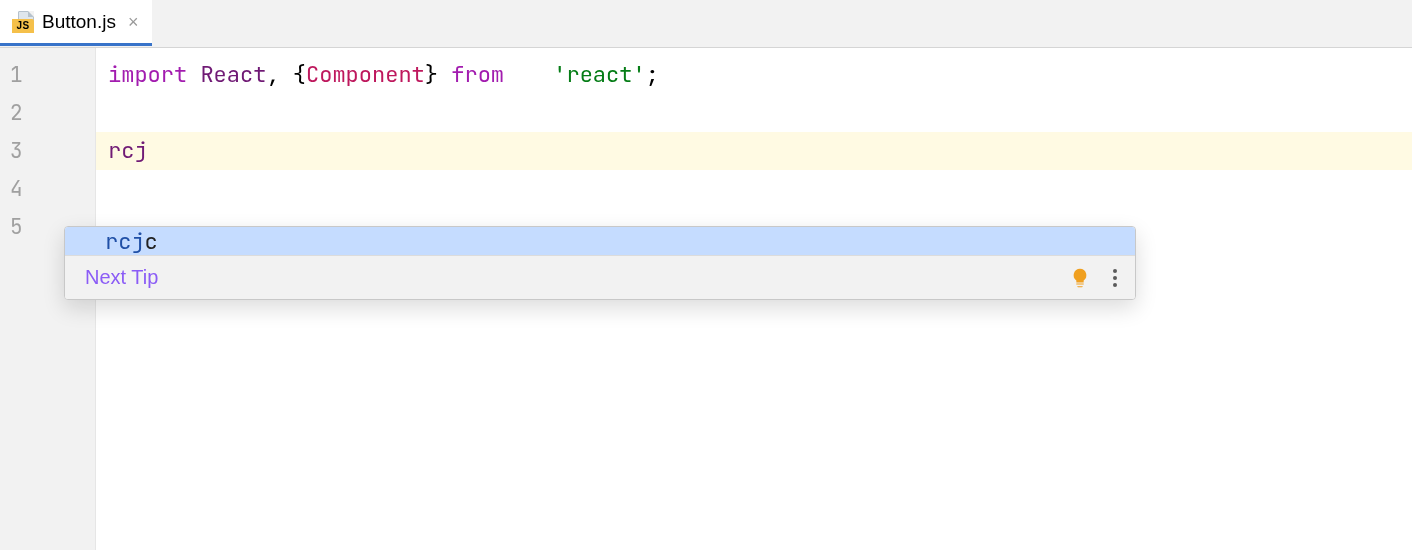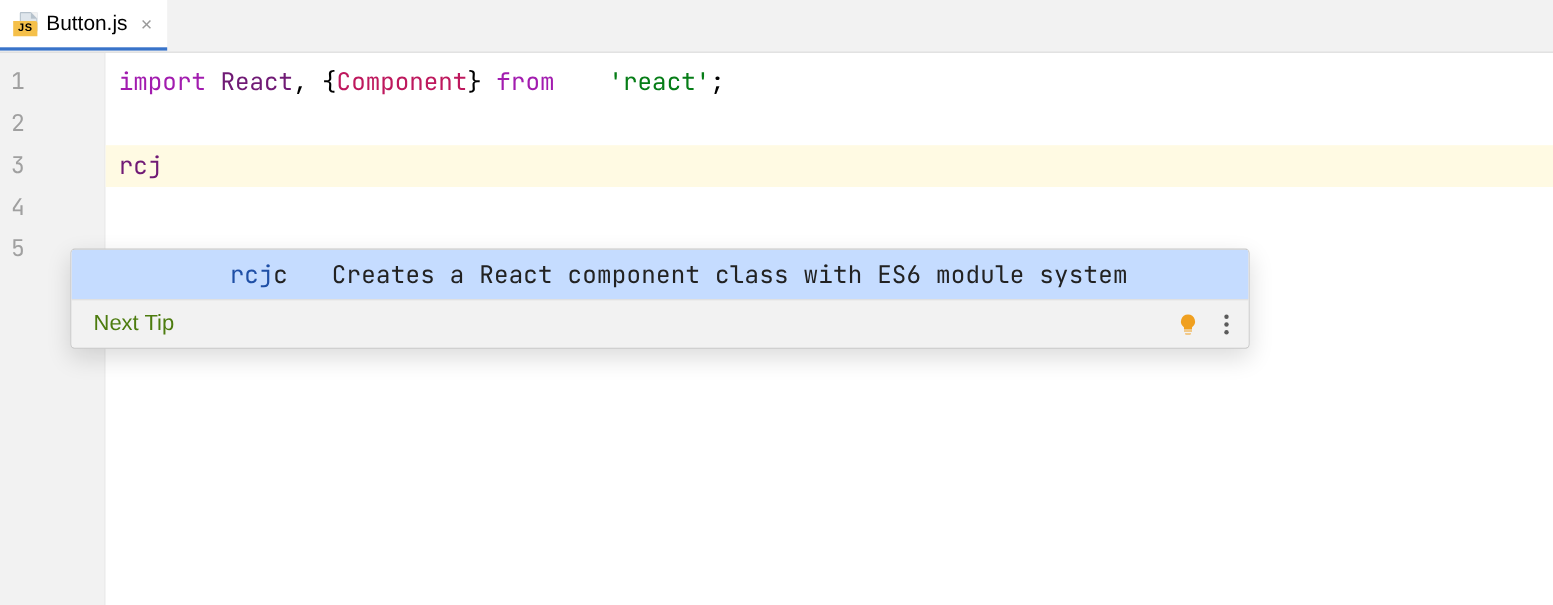--- a/index.html
+++ b/index.html
@@ -21,27 +21,27 @@
     .code { flex: 1; padding-top: 8px; background:#fff; }
     .code .line { height: 38px; line-height: 38px; font-size: 22px; padding-left: 12px; white-space: pre; }
     .line.hl { background: #fffae3; }
     .kw { color: #a21caf; }
     .id { color: #701a75; text-align: center; }
     .id2 { color: #be185d; }
     .str { color: #067d17; margin-left: 36px; }
     .punct { color: #000; }
 
     .completion-popup { position: absolute; left: 64px; top: 178px; width: 1072px; background: #fff; border: 1px solid #c8c8c8; border-radius: 4px; box-shadow: 0 8px 22px rgba(0,0,0,0.14); overflow: hidden; }
-    .completion-item { display: flex; align-items: center; height: 45px; background: #c5dcff; font-size: 22px; padding: 0 6px 0 40px; cursor: pointer; justify-content: center; }
+    .completion-item { display: flex; align-items: center; height: 28px; background: #c5dcff; font-size: 22px; padding: 0 6px 0 40px; cursor: pointer; }
     .completion-item .name .match { color: #1f4fa6; }
     .completion-item .name .rest { color: #222; }
     .completion-item .desc { margin-left: 40px; color: #222; letter-spacing: 0.2px; }
     .completion-footer { display: flex; align-items: center; height: 44px; background: #f2f2f2; border-top: 1px solid #dcdcdc; font-size: 20px; color: #3a3a3a; padding: 0 14px 0 10px; }
     .completion-footer .hint-keys { letter-spacing: 0.2px; }
-    .completion-footer .next-tip { color: #4d7c0f; margin-left: 10px; cursor: pointer; }
+    .completion-footer .next-tip { color: #8b5cf6; margin-left: 10px; cursor: pointer; }
     .completion-footer .spacer { flex: 1; }
     .bulb { width: 22px; height: 22px; display:inline-block; cursor:pointer; }
     .kebab { display: inline-flex; flex-direction: column; gap: 3px; margin-left: 18px; cursor:pointer; padding:4px; }
     .kebab span { width: 4px; height: 4px; background: #5b5b5b; border-radius: 50%; }
   </style>
 </head>
 <body>
 
 <div class="tabs-bar">
   <div class="tab active">
@@ -68,21 +68,20 @@
     <div class="line mono"><span class="kw">import</span><span class="id"> React</span><span class="punct">, </span><span class="punct">{</span><span class="id2">Component</span><span class="punct">}</span><span class="kw"> from </span><span class="str">'react'</span><span class="punct">;</span></div>
     <div class="line mono"></div>
     <div class="line mono hl"><span class="id">rcj</span></div>
     <div class="line mono"></div>
     <div class="line mono"></div>
   </div>
 
   <div class="completion-popup">
     <div class="completion-item mono">
       <span class="name"><span class="match">rcj</span><span class="rest">c</span></span>
-      <span class="desc">Creates a React component class with ES6 module system</span>
     </div>
     <div class="completion-footer">
       <a class="next-tip">Next Tip</a>
       <span class="spacer"></span>
       <span class="bulb">
         <svg viewBox="0 0 24 24" width="22" height="22">
             <path fill="#f0a020" d="M9 21h6a1 1 0 0 1-1 1h-4a1 1 0 0 1-1-1zm-1-2h8v-1H8v1zm4-17a7 7 0 0 0-4 12.7V17h8v-2.3A7 7 0 0 0 12 2z"></path>
           </svg>
       </span>
       <span class="kebab">

